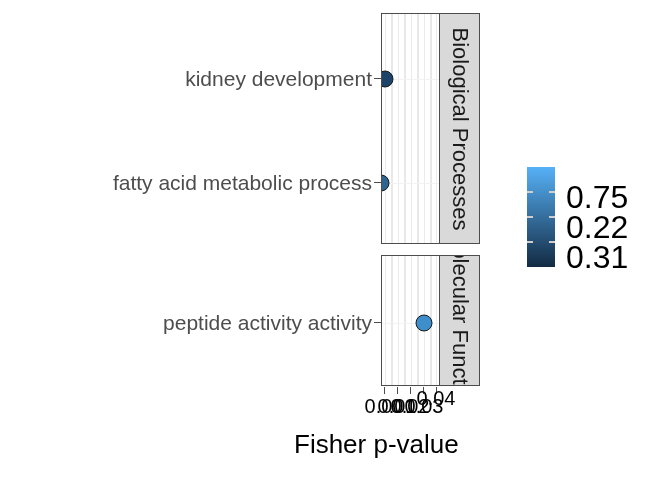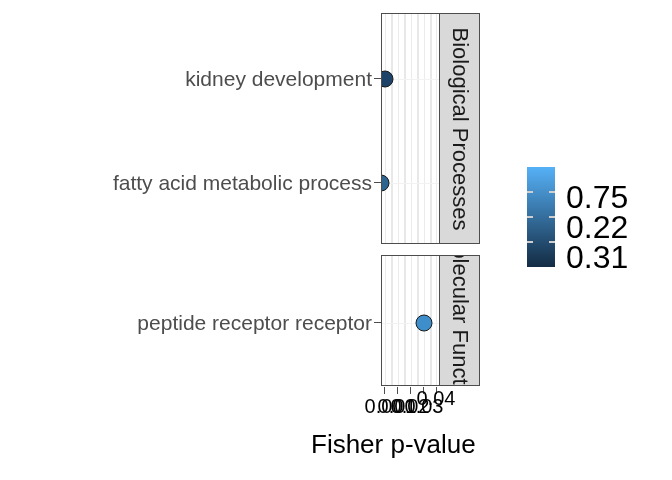--- a/index.html
+++ b/index.html
@@ -186,35 +186,35 @@
       <div class="gridh" style="top:67px;"></div>
       <div class="pt" style="left:42px;top:67px;background:#3d8ecb;"></div>
     </div>
     <div class="strip">
       <span class="strip-text">Molecular Function</span>
     </div>
   </div>
 
   <div class="ytick-mark" style="left:374px;top:322px;"></div>
 
-  <div class="ylab" style="top:312px;width:274px;left:98px;">peptide receptor receptor</div>
+  <div class="ylab" style="top:312px;width:274px;left:98px;">peptide activity activity</div>
 
   <div class="tick" style="left:384px;top:387px;"></div>
   <div class="tick" style="left:397px;top:387px;"></div>
   <div class="tick" style="left:410px;top:387px;"></div>
   <div class="tick" style="left:423px;top:387px;"></div>
   <div class="tick" style="left:436px;top:387px;"></div>
 
   <div class="ticklab" style="left:384px;top:396px;">0.00</div>
   <div class="ticklab" style="left:397px;top:396px;">0.01</div>
   <div class="ticklab" style="left:410px;top:396px;text-align:right;">0.02</div>
   <div class="ticklab" style="left:424px;top:396px;">0.03</div>
   <div class="ticklab" style="left:436px;top:388px;">0.04</div>
 
-  <div class="axis-title" style="left:311px;top:431px;">Fisher p-value</div>
+  <div class="axis-title" style="left:294px;top:431px;">Fisher p-value</div>
 
 
   <div class="legend-bar" style="left:527px;top:167px;height:100px;
               background:linear-gradient(to bottom,#56B1F7 0%,#132B43 100%);"></div>
 
   <div class="legend-tick" style="left:527px;top:191px;"></div>
   <div class="legend-tick" style="left:549px;top:191px;"></div>
   <div class="legend-tick" style="left:527px;top:216px;"></div>
   <div class="legend-tick" style="left:549px;top:216px;"></div>
   <div class="legend-tick" style="left:527px;top:241px;"></div>

